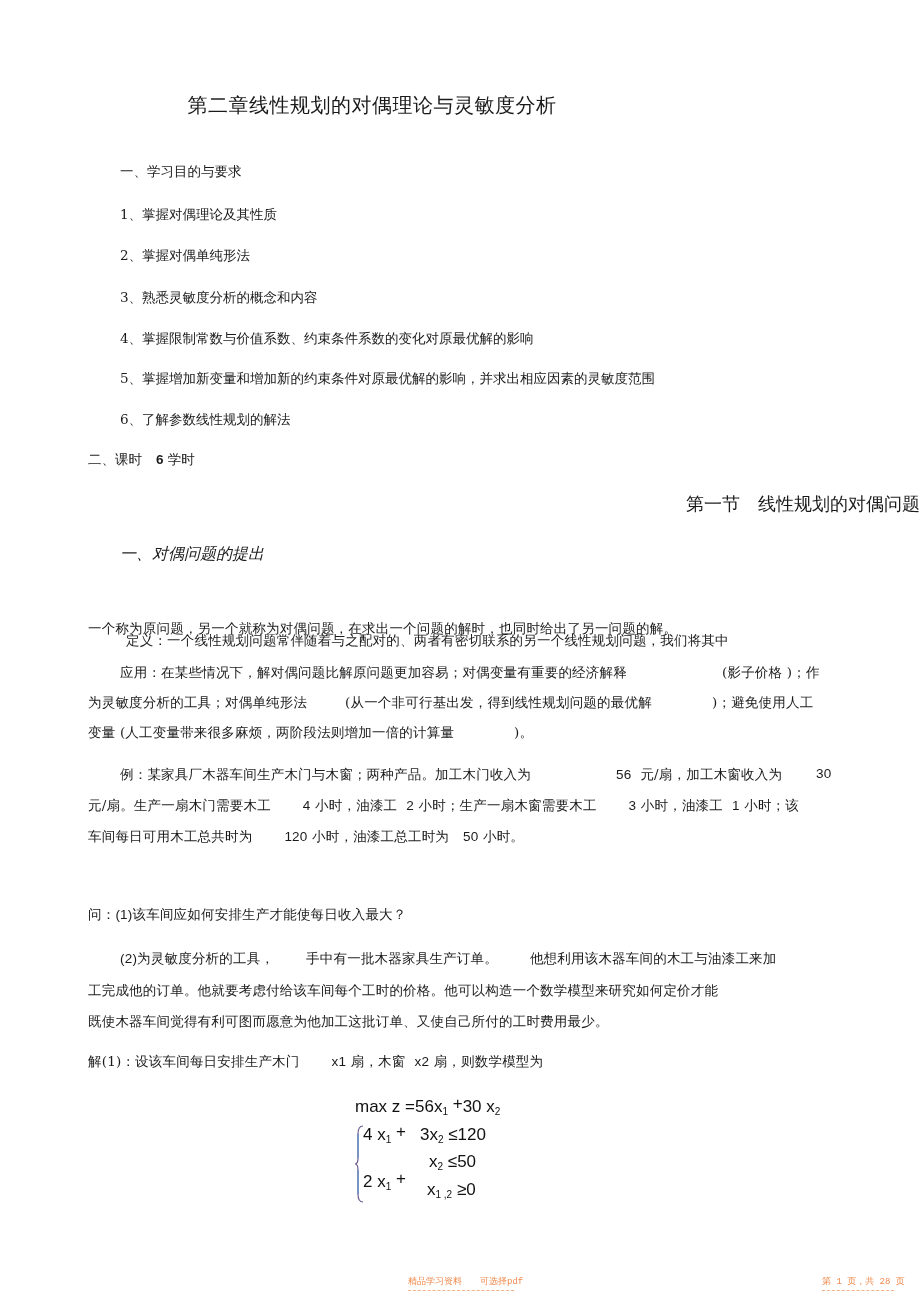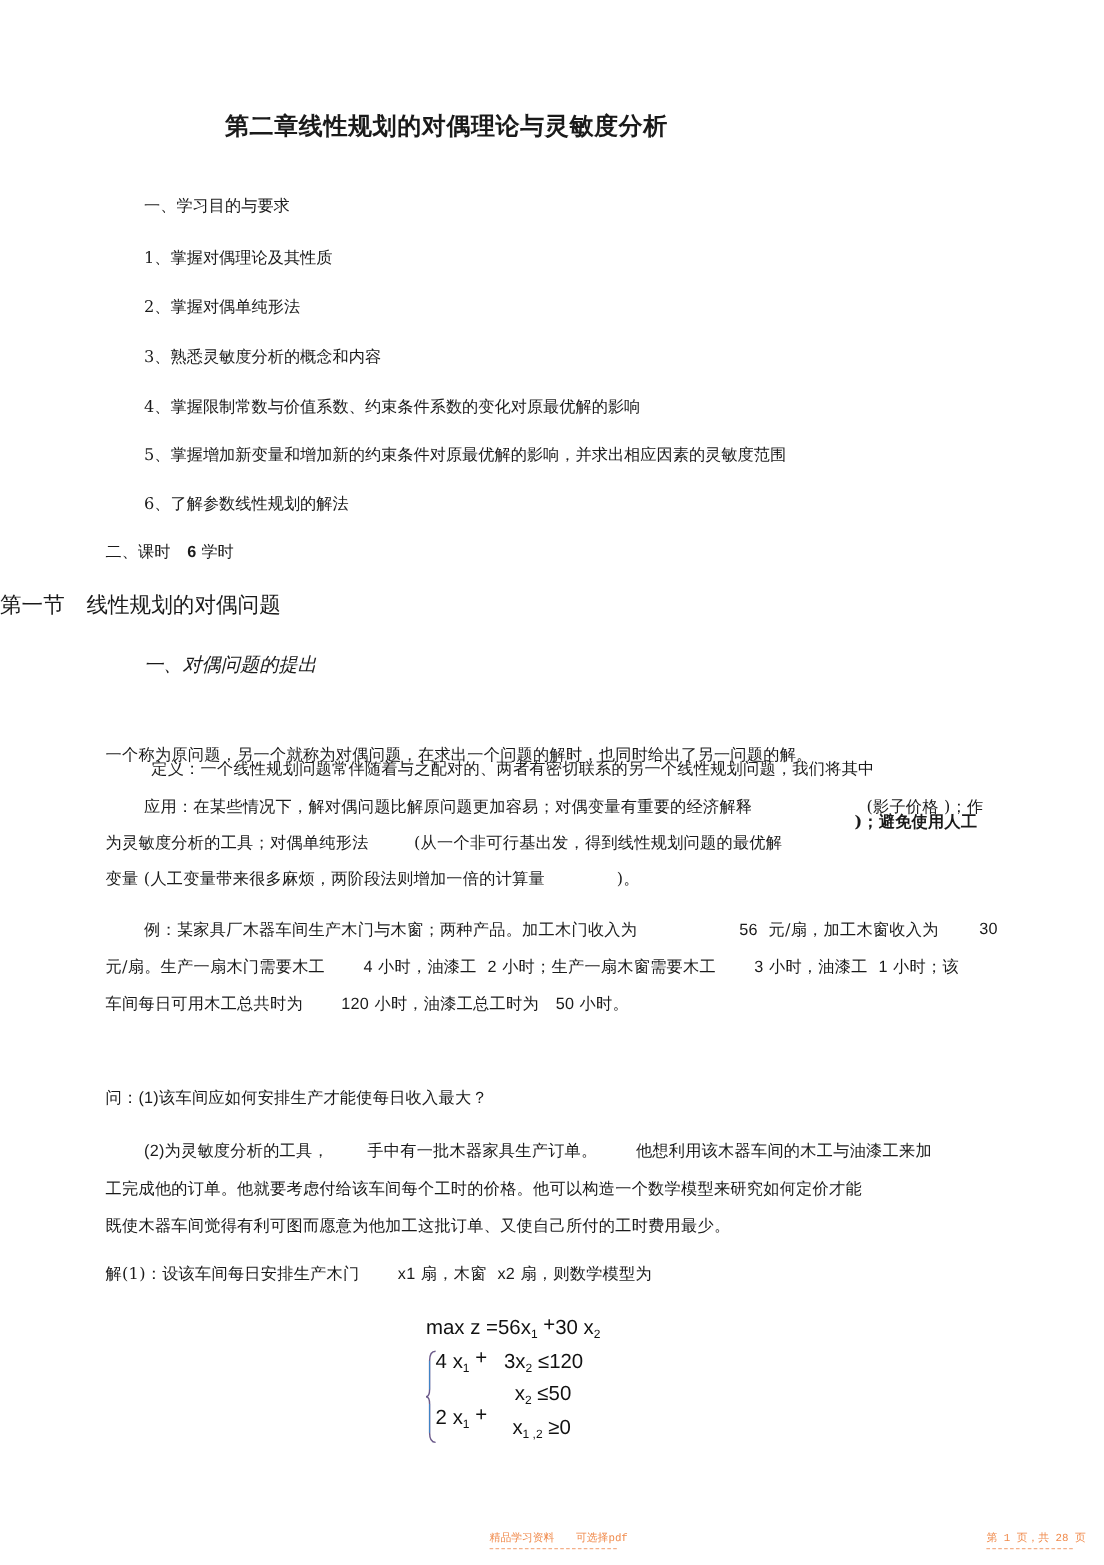--- a/index.html
+++ b/index.html
@@ -2,22 +2,22 @@
 <html><head>
 <meta charset="utf-8">
 <style>
   html, body { margin: 0; padding: 0; background: #ffffff; }
   body {
     width: 920px; height: 1304px; position: relative; overflow: hidden;
     font-family: "DejaVu Serif", "Liberation Serif", serif;
     color: #1a1a1a;
   }
   .abs { position: absolute; white-space: nowrap; }
-  .title { font-size: 20px; left: 0; width: 744px; text-align: center; top: 92px; letter-spacing: 0.5px; font-weight: bold; }
-  .sec-title { font-size: 18px; left: 0; width: 920px; text-align: left; top: 492px; }
+  .title { font-size: 20px; left: 0; width: 744px; text-align: center; top: 92px; letter-spacing: 0.5px; }
+  .sec-title { font-size: 18px; left: 0; width: 920px; text-align: right; top: 492px; }
   .t14 { font-size: 13.5px; }
   .h1 { font-size: 16px; font-style: italic; }
   .num { font-family: "Liberation Sans", sans-serif; }
   .bold { font-weight: bold; font-family: "Liberation Sans", sans-serif; }
   .para-line { font-size: 13.5px; letter-spacing: 0.2px; }
   .math { font-family: "Liberation Sans", sans-serif; font-size: 17px; color: #111; }
   .math sub { font-size: 10px; vertical-align: -3px; }
   .brace {
     position: absolute; left: 354px; top: 1124px; width: 10px; height: 80px;
   }
@@ -48,21 +48,21 @@
 
 <div class="abs para-line" style="left:126px; top:588px;margin-top:44px;">定义：一个线性规划问题常伴随着与之配对的、两者有密切联系的另一个线性规划问题，我们将其中</div>
 <div class="abs para-line" style="left:88px; top:620px;">一个称为原问题，另一个就称为对偶问题，在求出一个问题的解时，也同时给出了另一问题的解。</div>
 
 <div class="abs para-line" style="left:120px; top:664px;">
   <span>应用：在某些情况下，解对偶问题比解原问题更加容易；对偶变量有重要的经济解释</span>
 </div>
 <div class="abs para-line" style="left:722px; top:664px;">(影子价格 )；作</div>
 <div class="abs para-line" style="left:88px; top:694px;">为灵敏度分析的工具；对偶单纯形法</div>
 <div class="abs para-line" style="left:345px; top:694px;">(从一个非可行基出发，得到线性规划问题的最优解</div>
-<div class="abs para-line" style="left:712px; top:676px;font-weight:bold;">)；避免使用人工</div>
+<div class="abs para-line" style="left:712px; top:694px;">)；避免使用人工</div>
 <div class="abs para-line" style="left:88px; top:724px;">变量 (人工变量带来很多麻烦，两阶段法则增加一倍的计算量</div>
 <div class="abs para-line" style="left:514px; top:724px;">)。</div>
 
 <div class="abs para-line" style="left:120px; top:766px;">例：某家具厂木器车间生产木门与木窗；两种产品。加工木门收入为</div>
 <div class="abs para-line" style="left:616px; top:766px;">
   <span class="num">56</span>&nbsp;&nbsp;<span>元/扇，加工木窗收入为</span>
 </div>
 <div class="abs para-line num" style="left:816px; top:766px;">30</div>
 
 <div class="abs para-line" style="left:88px; top:797px;">

